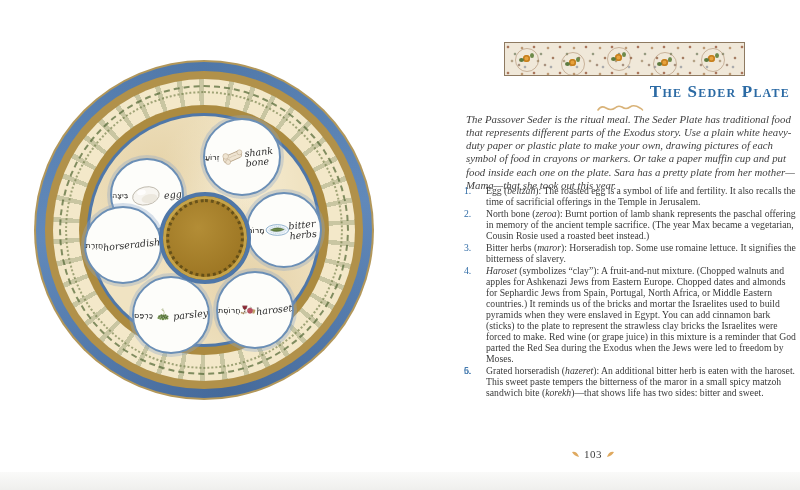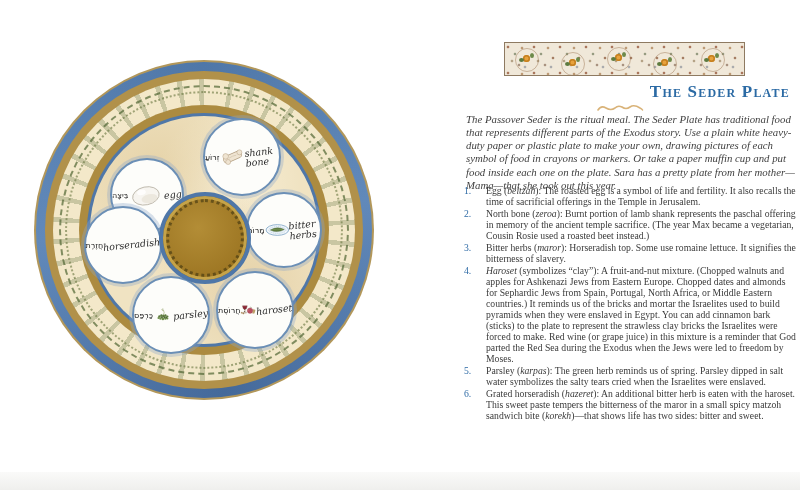--- a/index.html
+++ b/index.html
@@ -231,20 +231,27 @@
       </svg>
     </div>
 
     <p class="intro">The Passover Seder is the ritual meal. The Seder Plate has traditional food that represents different parts of the Exodus story. Use a plain white heavy-duty paper or plastic plate to make your own, drawing pictures of each symbol of food in crayons or markers. Or take a paper muffin cup and put food inside each one on the plate. Sara has a pretty plate from her mother—Mama—that she took out this year.</p>
 
     <ol class="seder-list">
         <li><span class="num">1.</span><span><span>Egg (</span><em>beitzah</em><span>): The roasted egg is a symbol of life and fertility. It also recalls the time of sacrificial offerings in the Temple in Jerusalem.</span></span></li>
         <li><span class="num">2.</span><span><span>North bone (</span><em>zeroa</em><span>): Burnt portion of lamb shank represents the paschal offering in memory of the ancient temple sacrifice. (The year Max became a vegetarian, Cousin Rosie used a roasted beet instead.)</span></span></li>
         <li><span class="num">3.</span><span><span>Bitter herbs (</span><em>maror</em><span>): Horseradish top. Some use romaine lettuce. It signifies the bitterness of slavery.</span></span></li>
         <li><span class="num">4.</span><span><em>Haroset</em><span> (symbolizes “clay”): A fruit-and-nut mixture. (Chopped walnuts and apples for Ashkenazi Jews from Eastern Europe. Chopped dates and almonds for Sephardic Jews from Spain, Portugal, North Africa, or Middle Eastern countries.) It reminds us of the bricks and mortar the Israelites used to build pyramids when they were enslaved in Egypt. You can add cinnamon bark (sticks) to the plate to represent the strawless clay bricks the Israelites were forced to make. Red wine (or grape juice) in this mixture is a reminder that God parted the Red Sea during the Exodus when the Jews were led to freedom by Moses.</span></span></li>
-        <li><span class="num">5.</span><span><span>Parsley (</span><em>karpas</em><span>): The green herb reminds us of spring. Parsley dipped in salt water symbolizes the salty tears cried when the Israelites were enslaved.</span></span></li>
+        <li><span class="num">5.</span></li>
         <li><span class="num">6.</span><span><span>Grated horseradish (</span><em>hazeret</em><span>): An additional bitter herb is eaten with the haroset. This sweet paste tempers the bitterness of the maror in a small spicy matzoh sandwich bite (</span><em>korekh</em><span>)—that shows life has two sides: bitter and sweet.</span></span></li>
       </ol>
 
+    <div class="pagenum-wrap pn-right">
+      <svg class="orn" width="9" height="9" viewBox="0 0 9 9">
+        <path d="M8 7 Q6 1 1 2 Q3 6 8 7 Z" fill="#dfa95f"></path>
+        </svg><span>103</span><svg class="orn" width="9" height="9" viewBox="0 0 9 9">
+        <path d="M1 7 Q3 1 8 2 Q6 6 1 7 Z" fill="#dfa95f"></path>
+        </svg>
+    </div>
   </div>
 
   <div class="bottom-edge"></div>
 </div>
 
 </body></html>

